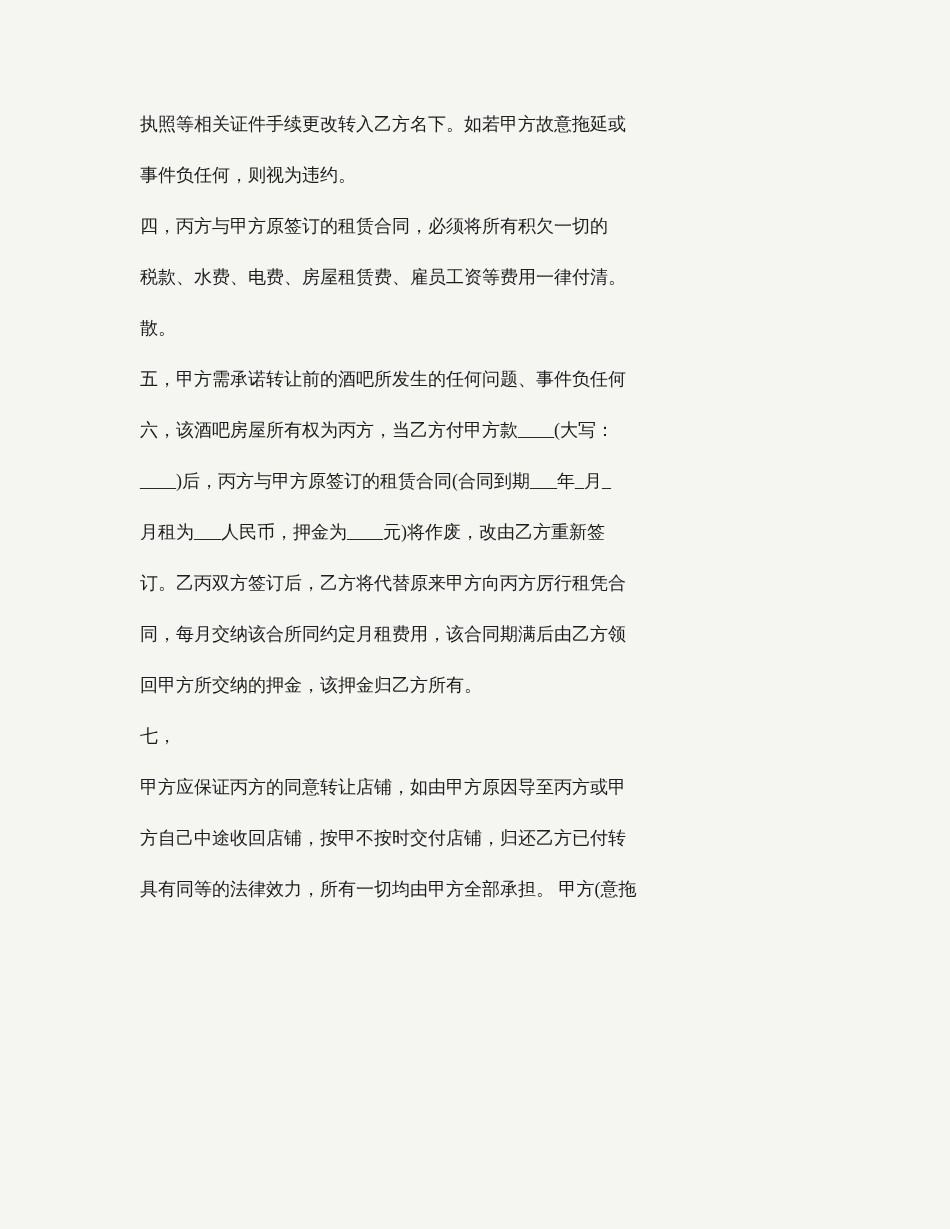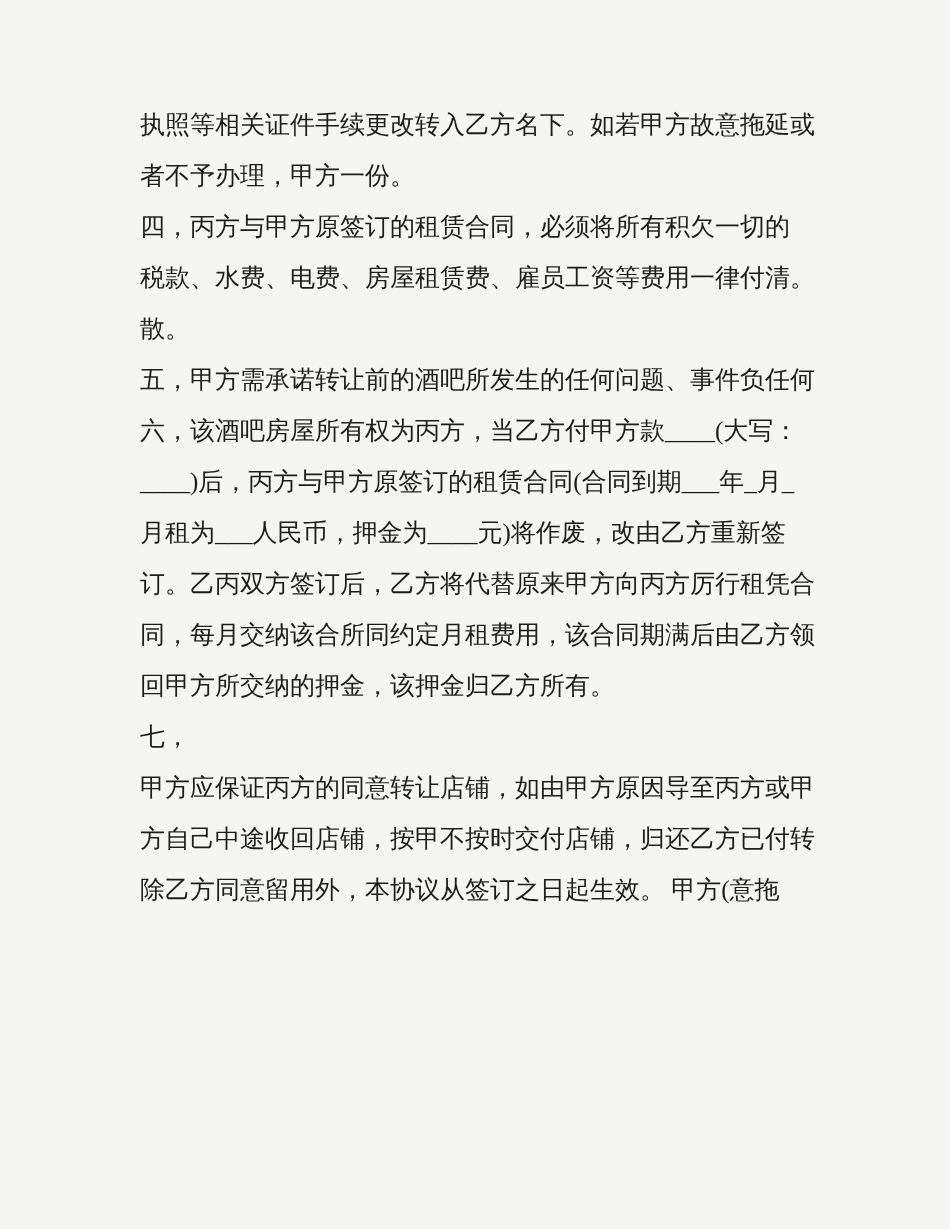--- a/index.html
+++ b/index.html
@@ -22,41 +22,41 @@
   }
   .doc-body {
     position: absolute;
     left: 140px;
     top: 99px;
     width: 700px;
   }
   .doc-line {
     height: 51px;
     line-height: 51px;
-    font-size: 25px;
+    font-size: 18px;
     letter-spacing: 0;
     white-space: pre;
     text-rendering: optimizeLegibility;
   }
 </style>
 </head>
 <body>
 
 <div class="page">
   <div class="doc-body">
     <div class="doc-line">执照等相关证件手续更改转入乙方名下。如若甲方故意拖延或</div>
-    <div class="doc-line">者不予办理，甲方一份。</div>
+    <div class="doc-line">事件负任何，则视为违约。</div>
     <div class="doc-line">四，丙方与甲方原签订的租赁合同，必须将所有积欠一切的</div>
     <div class="doc-line">税款、水费、电费、房屋租赁费、雇员工资等费用一律付清。</div>
     <div class="doc-line">散。</div>
     <div class="doc-line">五，甲方需承诺转让前的酒吧所发生的任何问题、事件负任何</div>
     <div class="doc-line">六，该酒吧房屋所有权为丙方，当乙方付甲方款____(大写：</div>
     <div class="doc-line">____)后，丙方与甲方原签订的租赁合同(合同到期___年_月_</div>
     <div class="doc-line">月租为___人民币，押金为____元)将作废，改由乙方重新签</div>
     <div class="doc-line">订。乙丙双方签订后，乙方将代替原来甲方向丙方厉行租凭合</div>
     <div class="doc-line">同，每月交纳该合所同约定月租费用，该合同期满后由乙方领</div>
     <div class="doc-line">回甲方所交纳的押金，该押金归乙方所有。</div>
     <div class="doc-line">七，</div>
     <div class="doc-line">甲方应保证丙方的同意转让店铺，如由甲方原因导至丙方或甲</div>
     <div class="doc-line">方自己中途收回店铺，按甲不按时交付店铺，归还乙方已付转</div>
-    <div class="doc-line">除乙方同意留用外，本协议从签订之日起生效。 甲方(意拖</div>
+    <div class="doc-line">具有同等的法律效力，所有一切均由甲方全部承担。 甲方(意拖</div>
   </div>
 </div>
 
 </body></html>

